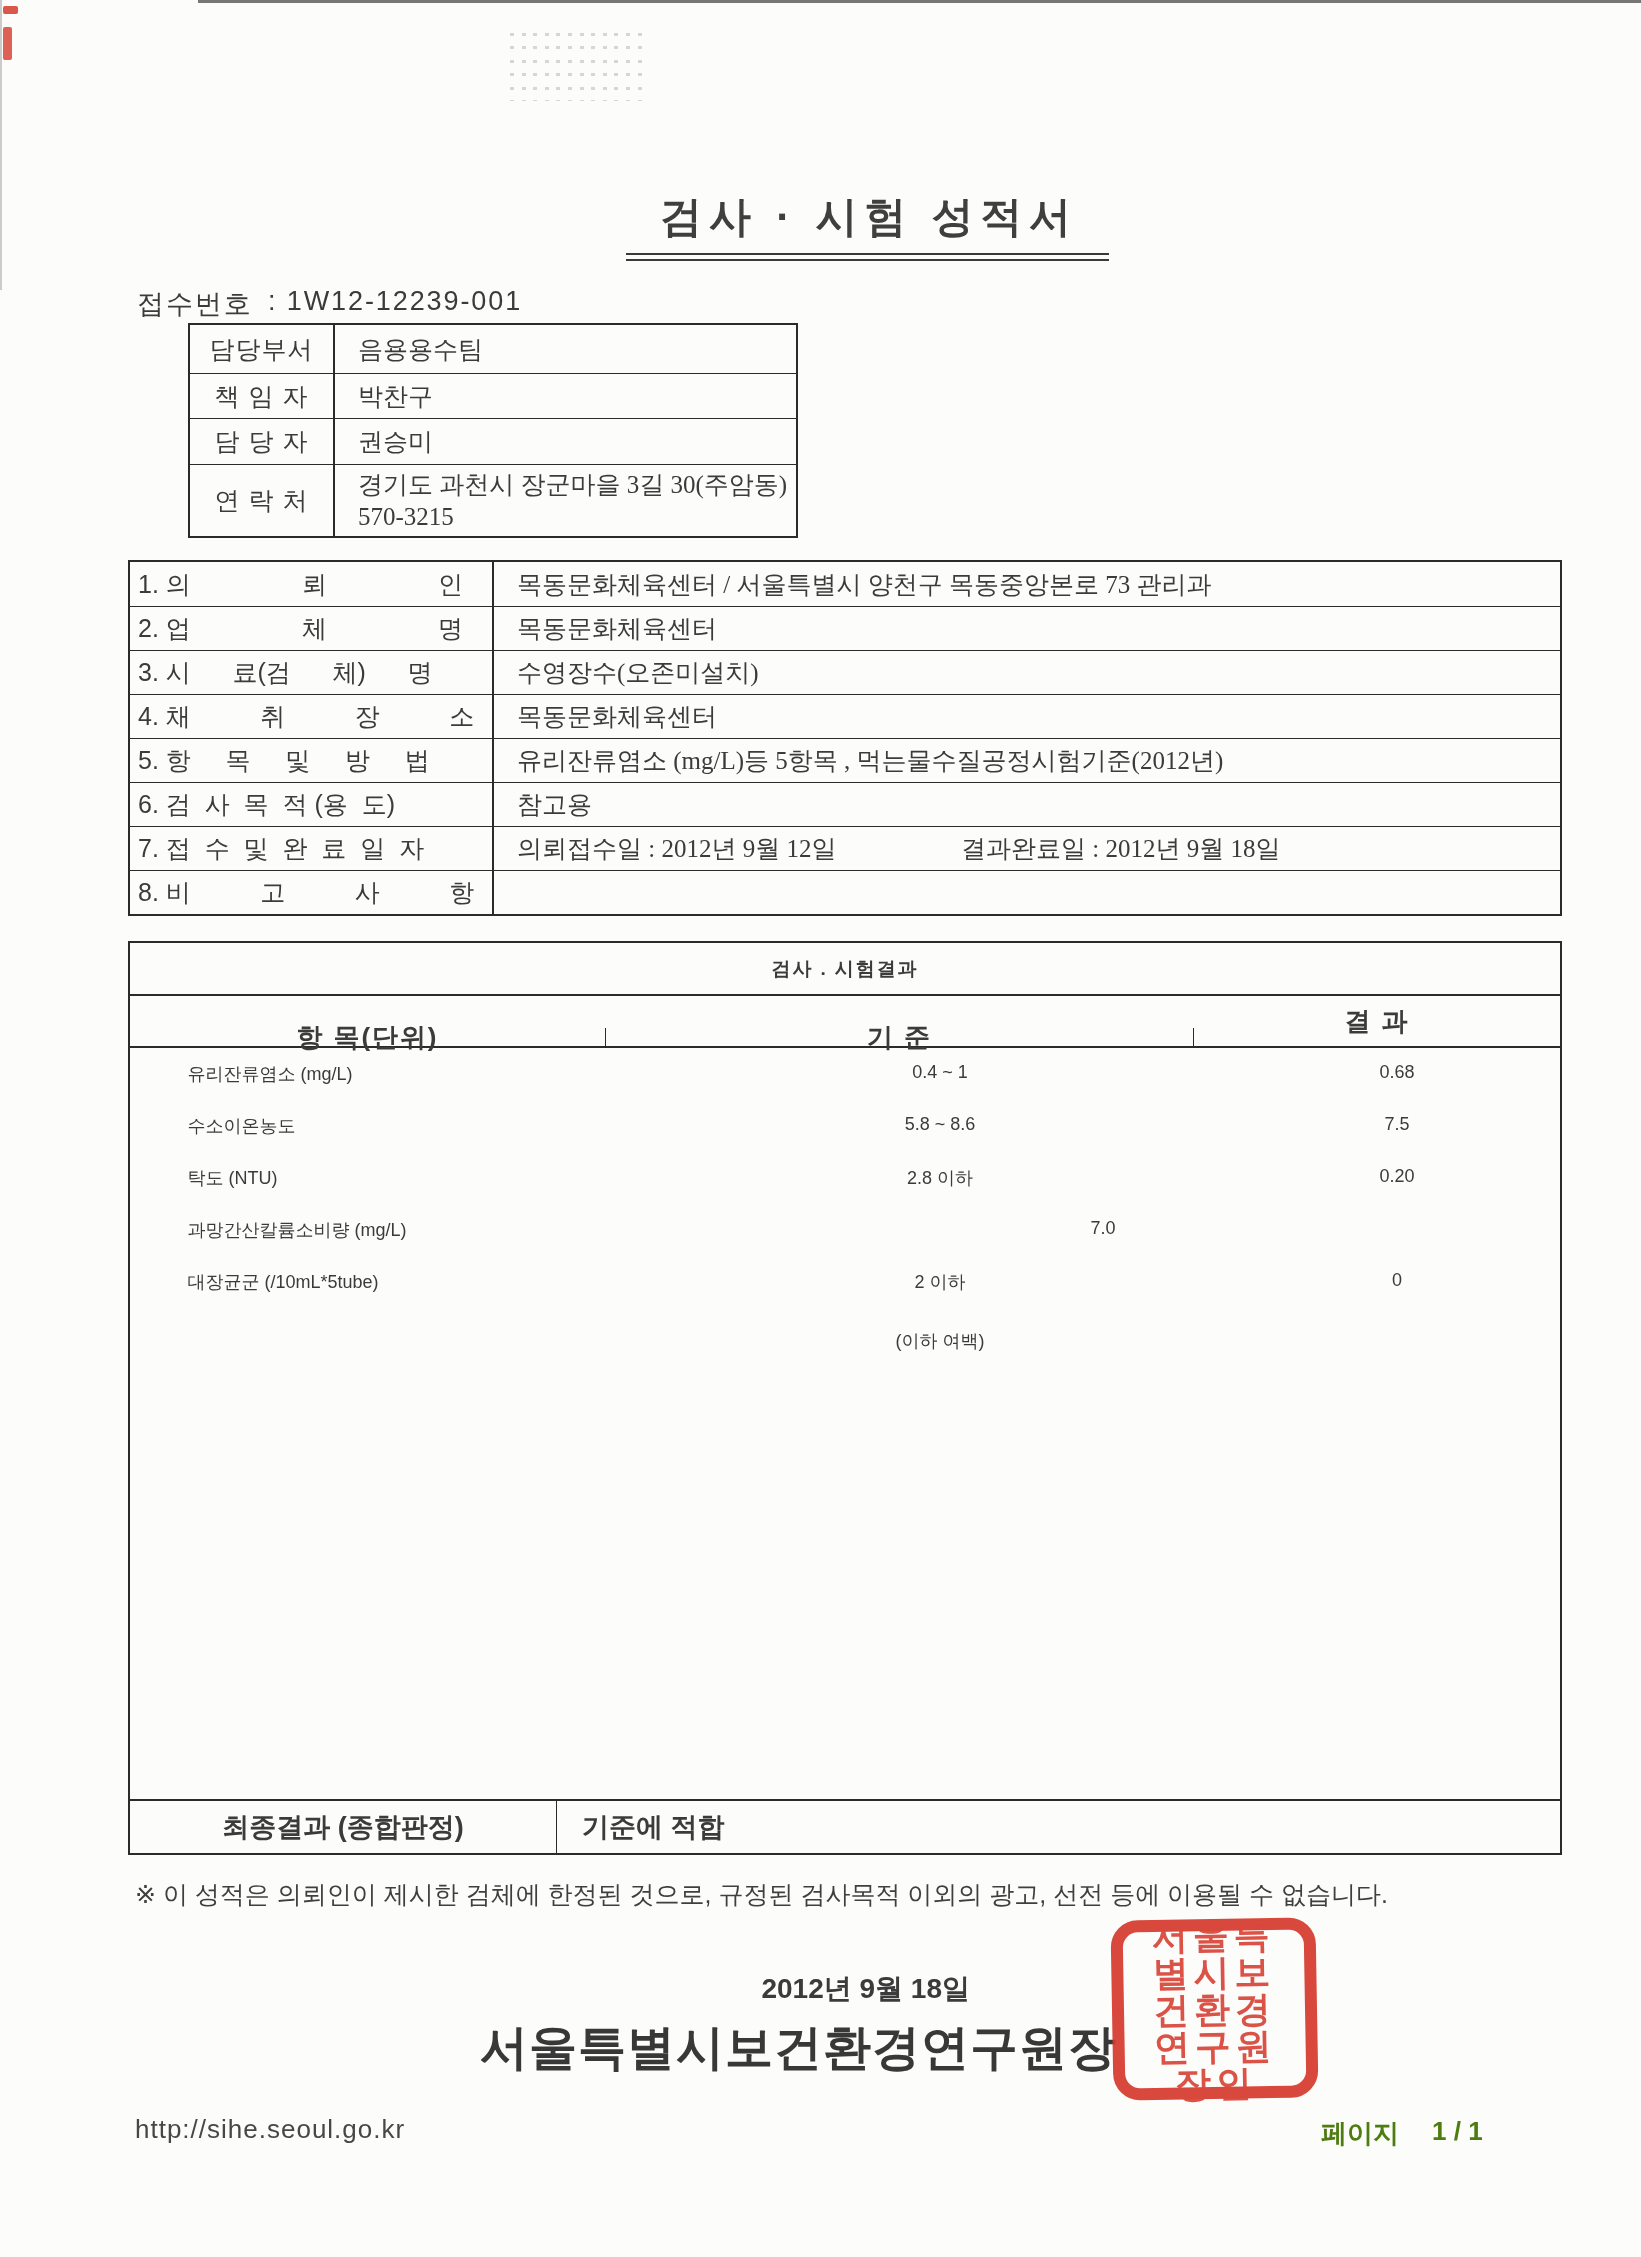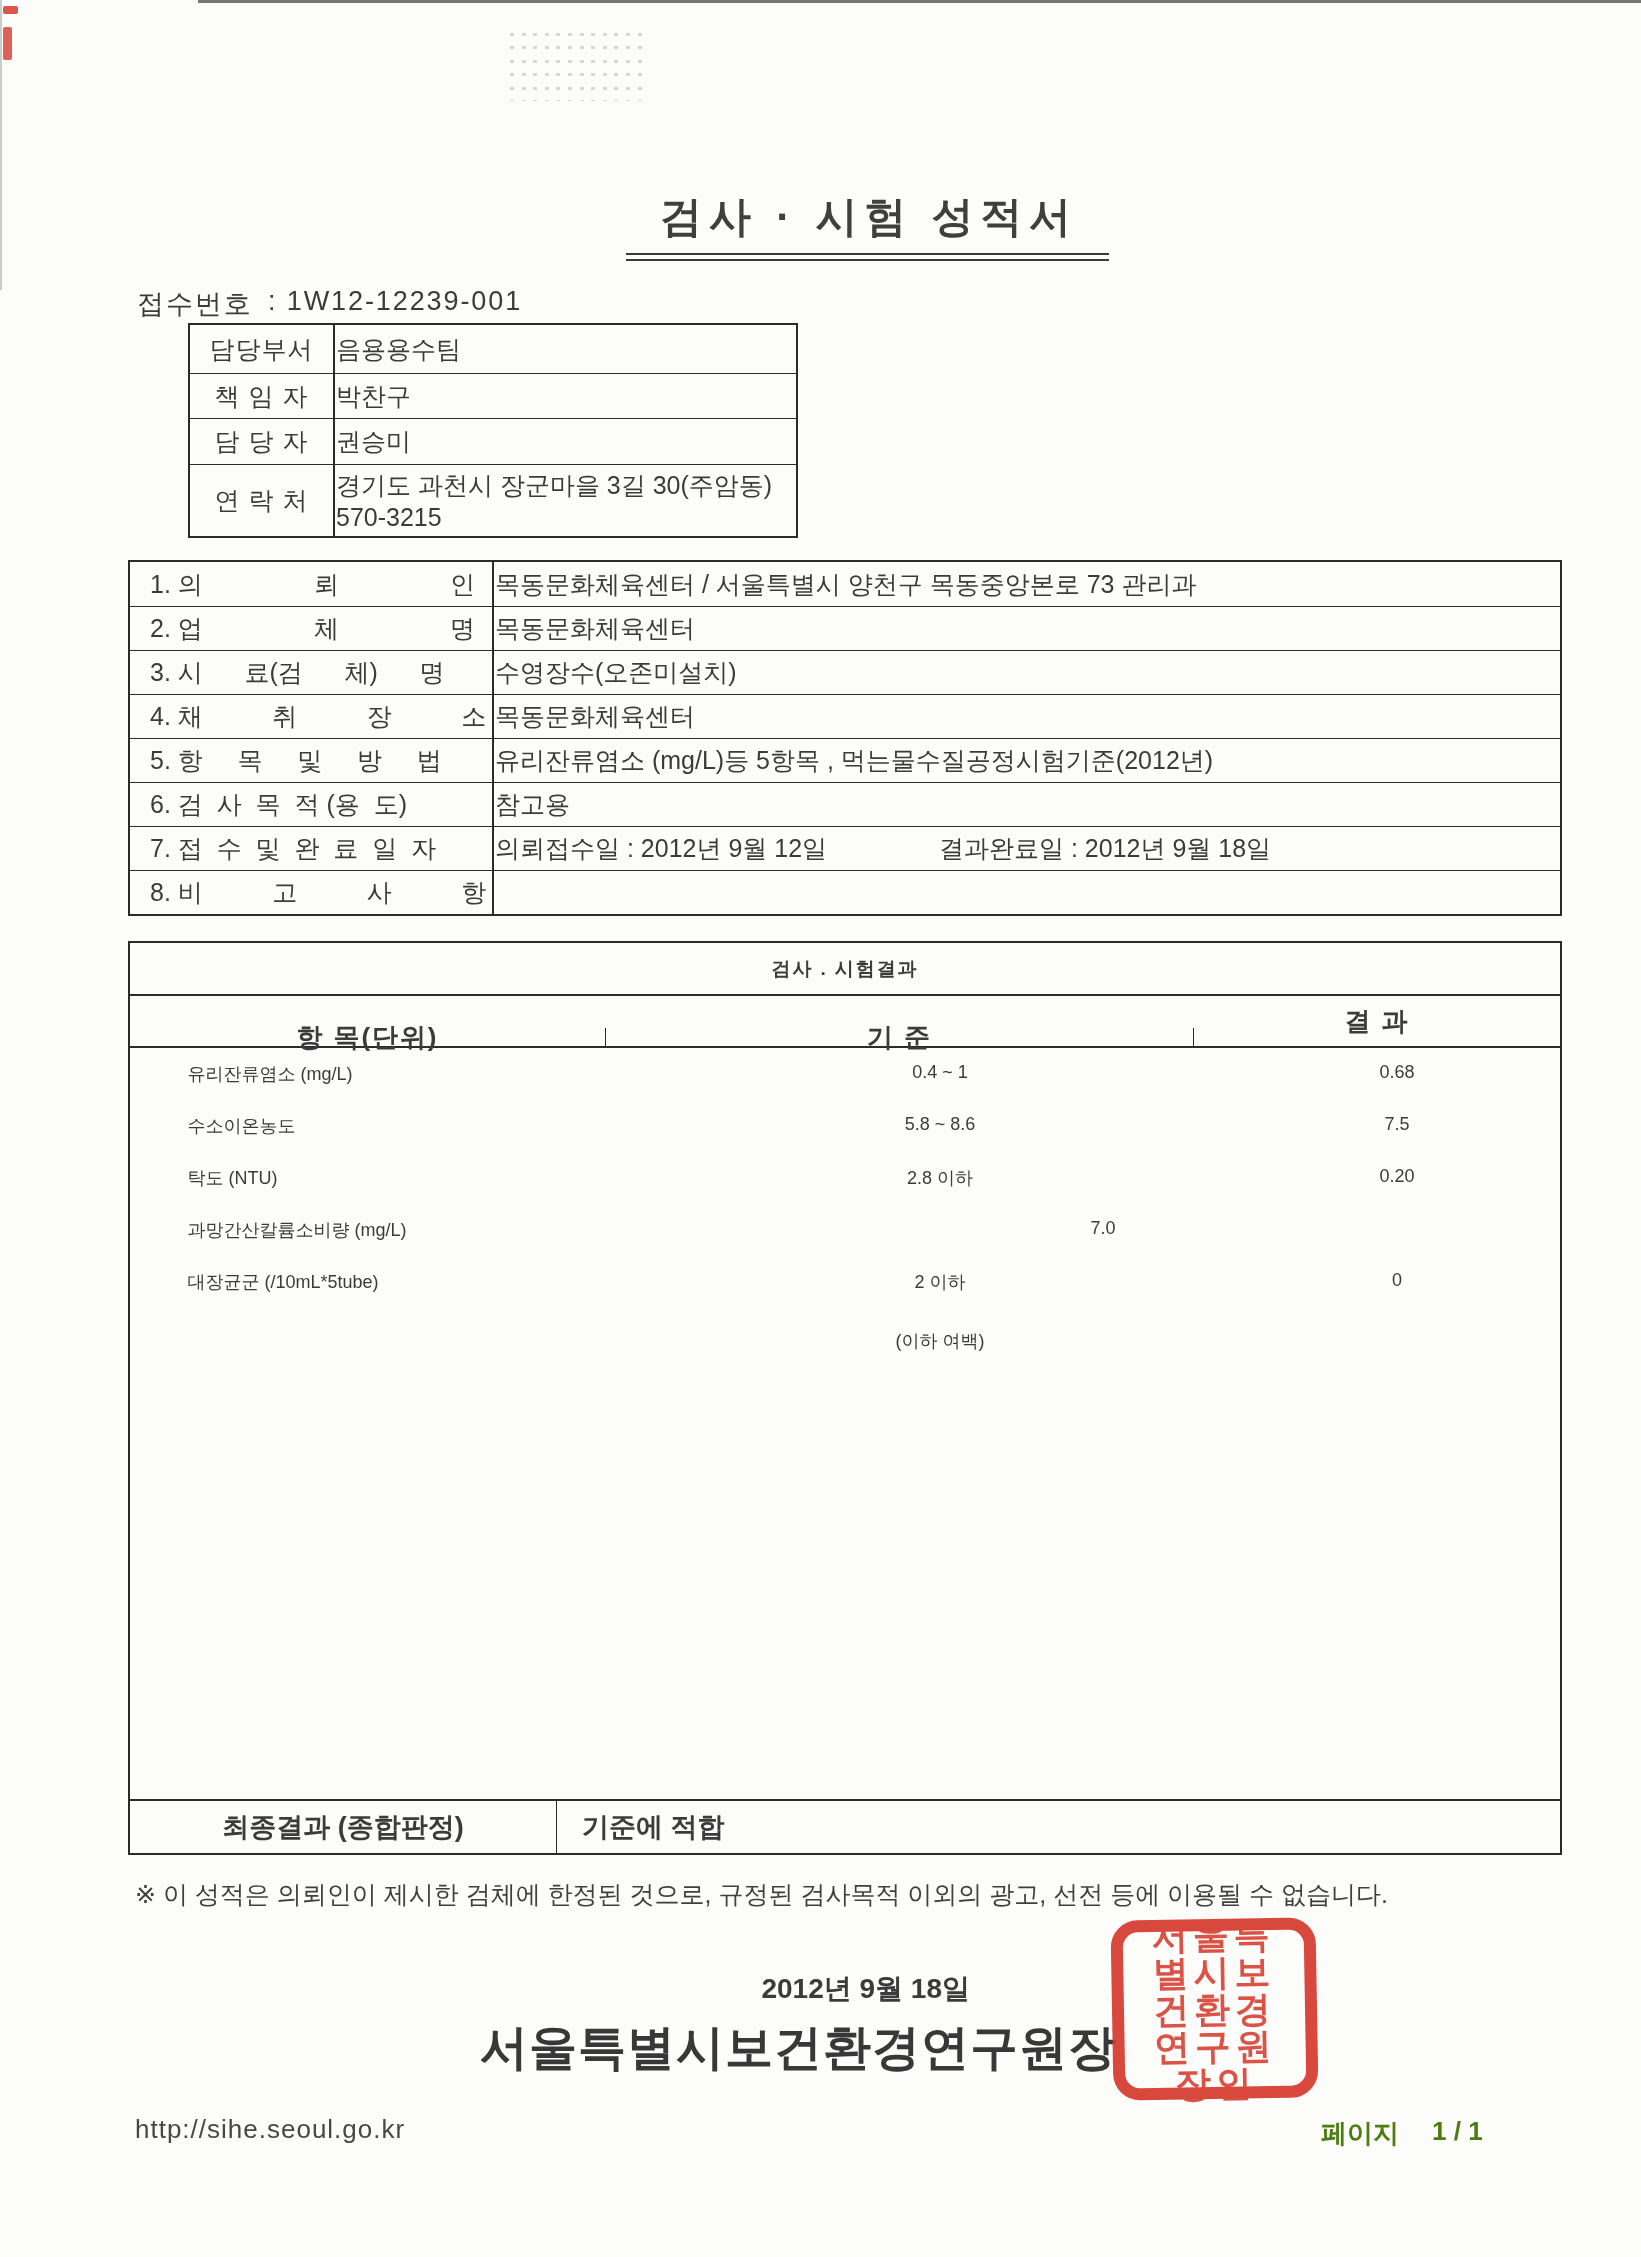--- a/index.html
+++ b/index.html
@@ -24,31 +24,31 @@
     font-size:42px;font-weight:600;letter-spacing:6.8px;color:#3f3f3f;}
   .title-underline{top:253px;left:626px;width:483px;height:3.9px;
     border-top:2.9px solid #3a3a3a;border-bottom:2.9px solid #3a3a3a;}
   
   .receipt{top:286px;left:137px;font-size:27px;letter-spacing:1.9px;display:flex;gap:15.4px;}
   
   .tbl{box-sizing:border-box;border:2.9px solid #2b2b2b;display:flex;flex-direction:column;background:transparent;}
   .trow{display:flex;box-sizing:border-box;}
   .trow + .trow{border-top:1.9px solid #2b2b2b;}
   .tlabel{box-sizing:border-box;border-right:2.9px solid #2b2b2b;display:flex;align-items:center;}
-  .tvalue{flex:1;display:flex;align-items:center;box-sizing:border-box;padding-left:1px;}
+  .tvalue{flex:1;display:flex;align-items:center;box-sizing:border-box;padding-left:23px;font-family:Liberation Serif, serif;}
   
   .staff{top:323px;left:188px;width:610px;}
   .staff .tlabel{width:145px;justify-content:center;font-size:25px;letter-spacing:1px;}
   .staff .tvalue{font-size:25px;}
   .staff-r1{height:48px;} .staff-r2{height:45px;} .staff-r3{height:46px;} .staff-r4{height:72px;}
   .contact-lines{display:flex;flex-direction:column;line-height:32px;}
   
   .info{top:560px;left:128px;width:1434px;}
   .info .trow{height:44px;}
-  .info .tlabel{width:364px;padding-left:20px;font-size:25px;}
+  .info .tlabel{width:364px;padding-left:8px;font-size:25px;}
   .info .tvalue{font-size:25px;}
   .date-span-1{display:inline-block;width:444px;}
   
   .results{top:941px;left:128px;width:1434px;height:914px;}
   .res-title{height:53px;display:flex;align-items:center;justify-content:center;
     font-size:19px;font-weight:700;letter-spacing:1.9px;border-bottom:2.9px solid #2b2b2b;box-sizing:border-box;}
   .res-head{display:flex;height:52px;border-bottom:2.9px solid #2b2b2b;box-sizing:border-box;}
   .res-head .hc{display:flex;align-items:center;justify-content:center;
     font-size:26px;font-weight:700;letter-spacing:1.9px;box-sizing:border-box;}
   .c1{width:476px;} .c2{width:588px;} .c3{flex:1;}

